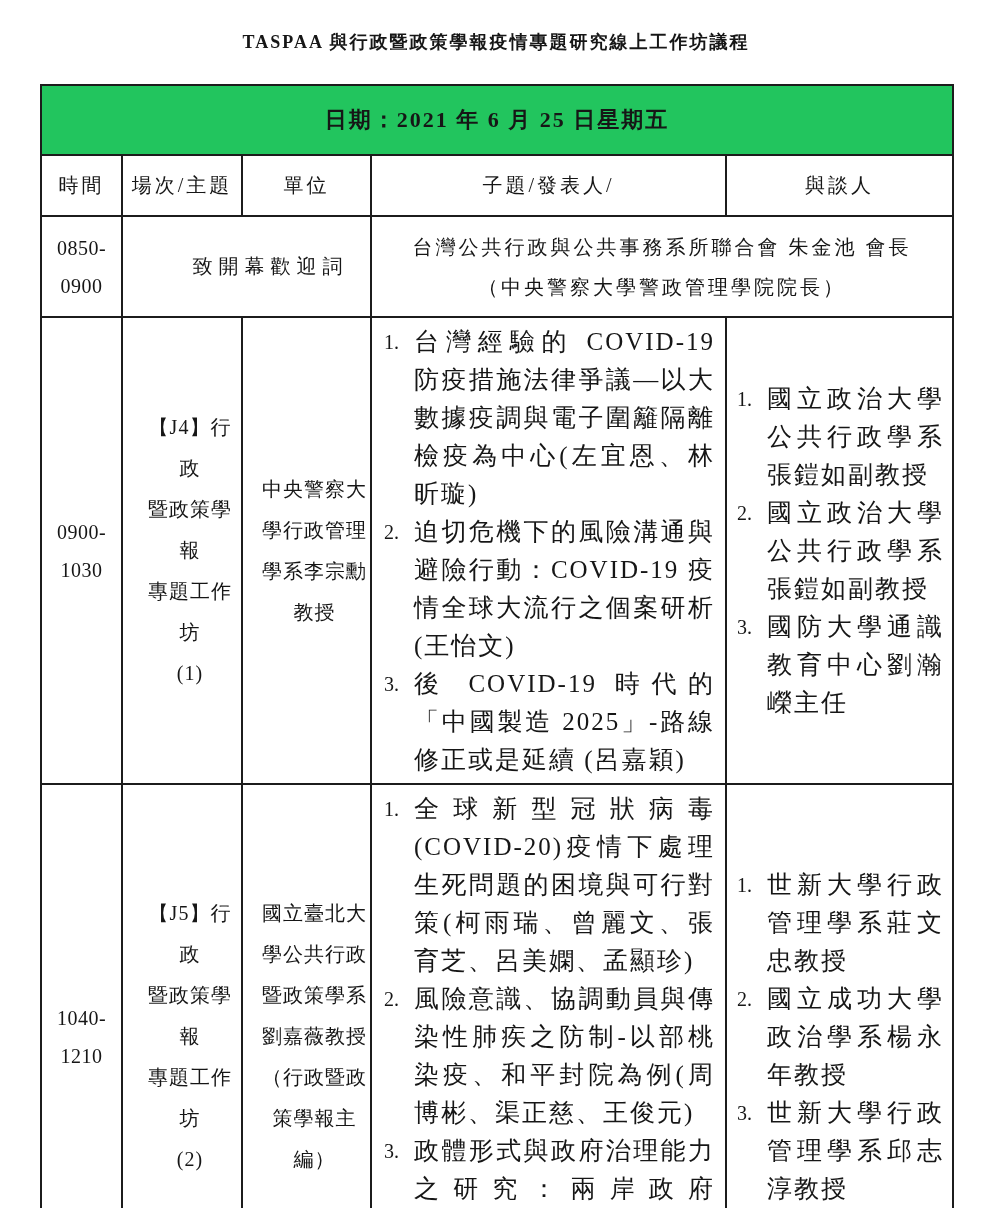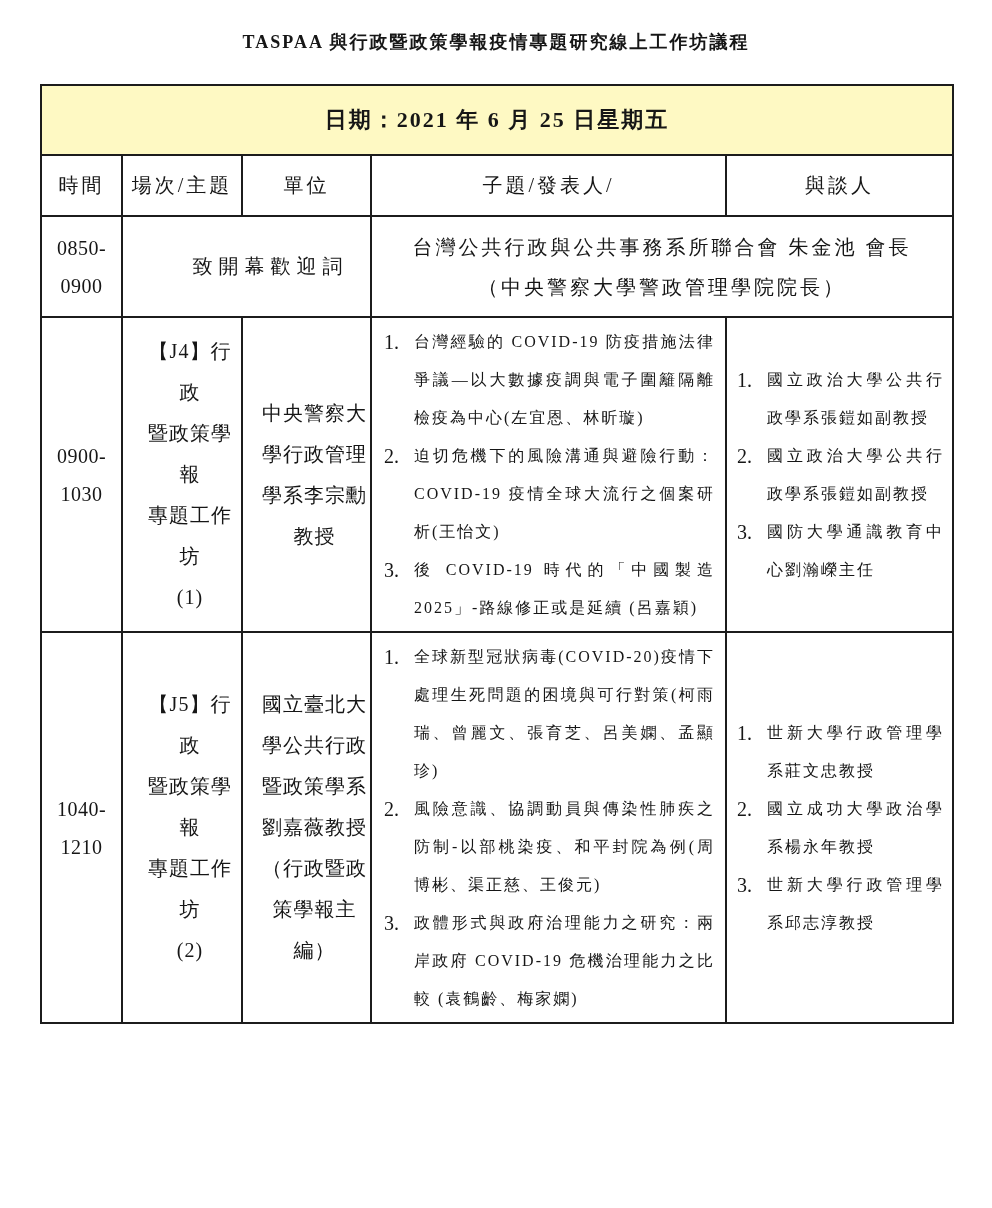--- a/index.html
+++ b/index.html
@@ -32,21 +32,21 @@
   table.agenda td, table.agenda th {
     border: 2px solid #1c1c1c;
     font-weight: normal;
     font-size: 20px;
     vertical-align: middle;
     overflow: hidden;
   }
 
   tr.date-row td {
     height: 70px;
-    background: #fef9c3;
+    background: #22c55e;
     text-align: center;
     font-weight: bold;
     font-size: 22px;
     letter-spacing: 2px;
   }
   tr.head-row th {
     height: 61px;
     text-align: center;
     letter-spacing: 3px;
     border-radius: 29px;
@@ -83,21 +83,21 @@
   .num-item { display: flex; align-items: flex-start; }
   .num-item .num {
     flex: 0 0 30px;
     line-height: 38px;
     font-size: 20px;
     letter-spacing: 0;
   }
   .num-item .txt {
     flex: 1 1 auto;
     line-height: 38px;
-    font-size: 16px;
+    font-size: 25px;
     letter-spacing: 2px;
     text-align: justify;
   }
 </style>
 </head>
 <body>
 
 <div class="page">
 
   <h1 class="doc-title">TASPAA 與行政暨政策學報疫情專題研究線上工作坊議程</h1>

